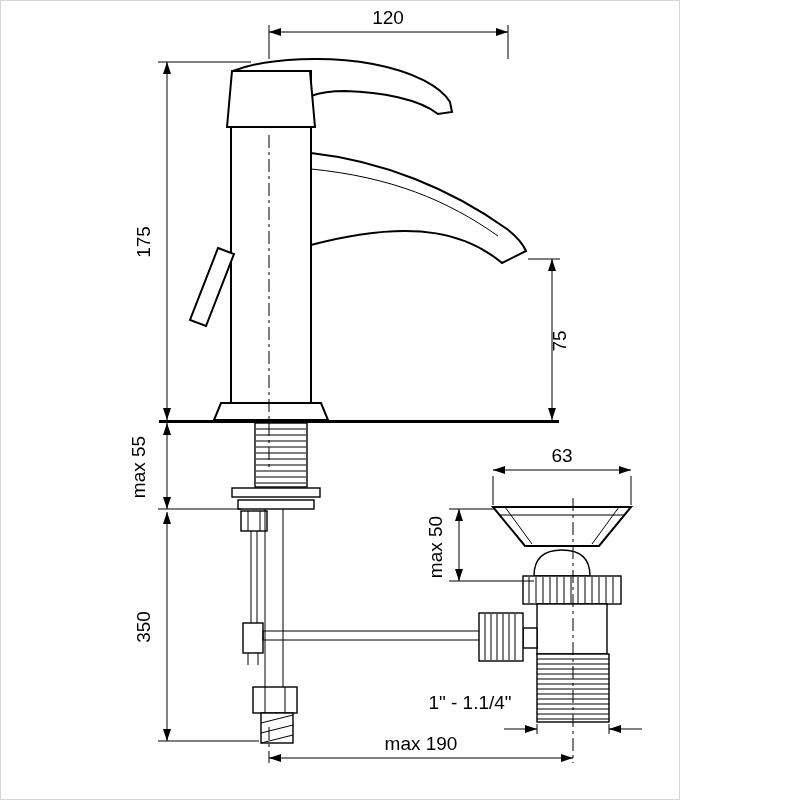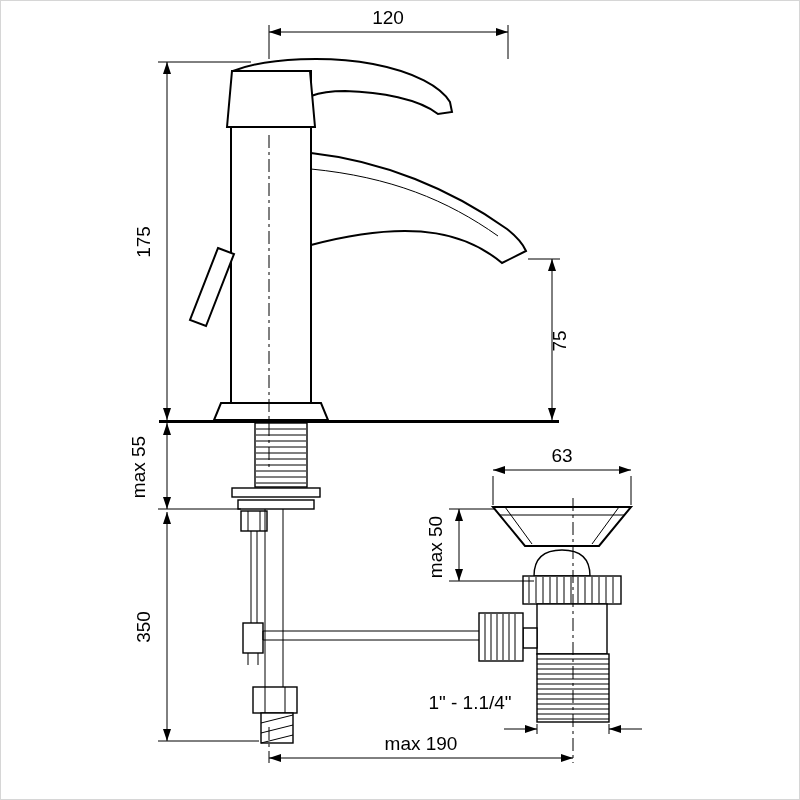--- a/index.html
+++ b/index.html
@@ -1,17 +1,17 @@
 <!DOCTYPE html>
 <html><head>
 <meta charset="utf-8">
 <style>
   html,body{margin:0;padding:0;background:#ffffff;}
   .stage{
-    width:800px;height:800px;position:relative;background:#ffffff;
+    width:680px;height:800px;position:relative;background:#ffffff;
     box-sizing:border-box;border:1px solid #d6d6d6;
     font-family:"Liberation Sans", sans-serif;
   }
   svg{display:block;}
   .outline{stroke:#000;stroke-width:2;fill:#fff;}
   .outline-thin{stroke:#000;stroke-width:1.4;fill:#fff;}
   .thin{stroke:#000;stroke-width:1;fill:none;}
   .hatch{stroke:#000;stroke-width:1;fill:none;}
   .dim{stroke:#000;stroke-width:1;fill:none;}
   .ext{stroke:#000;stroke-width:1;fill:none;}

